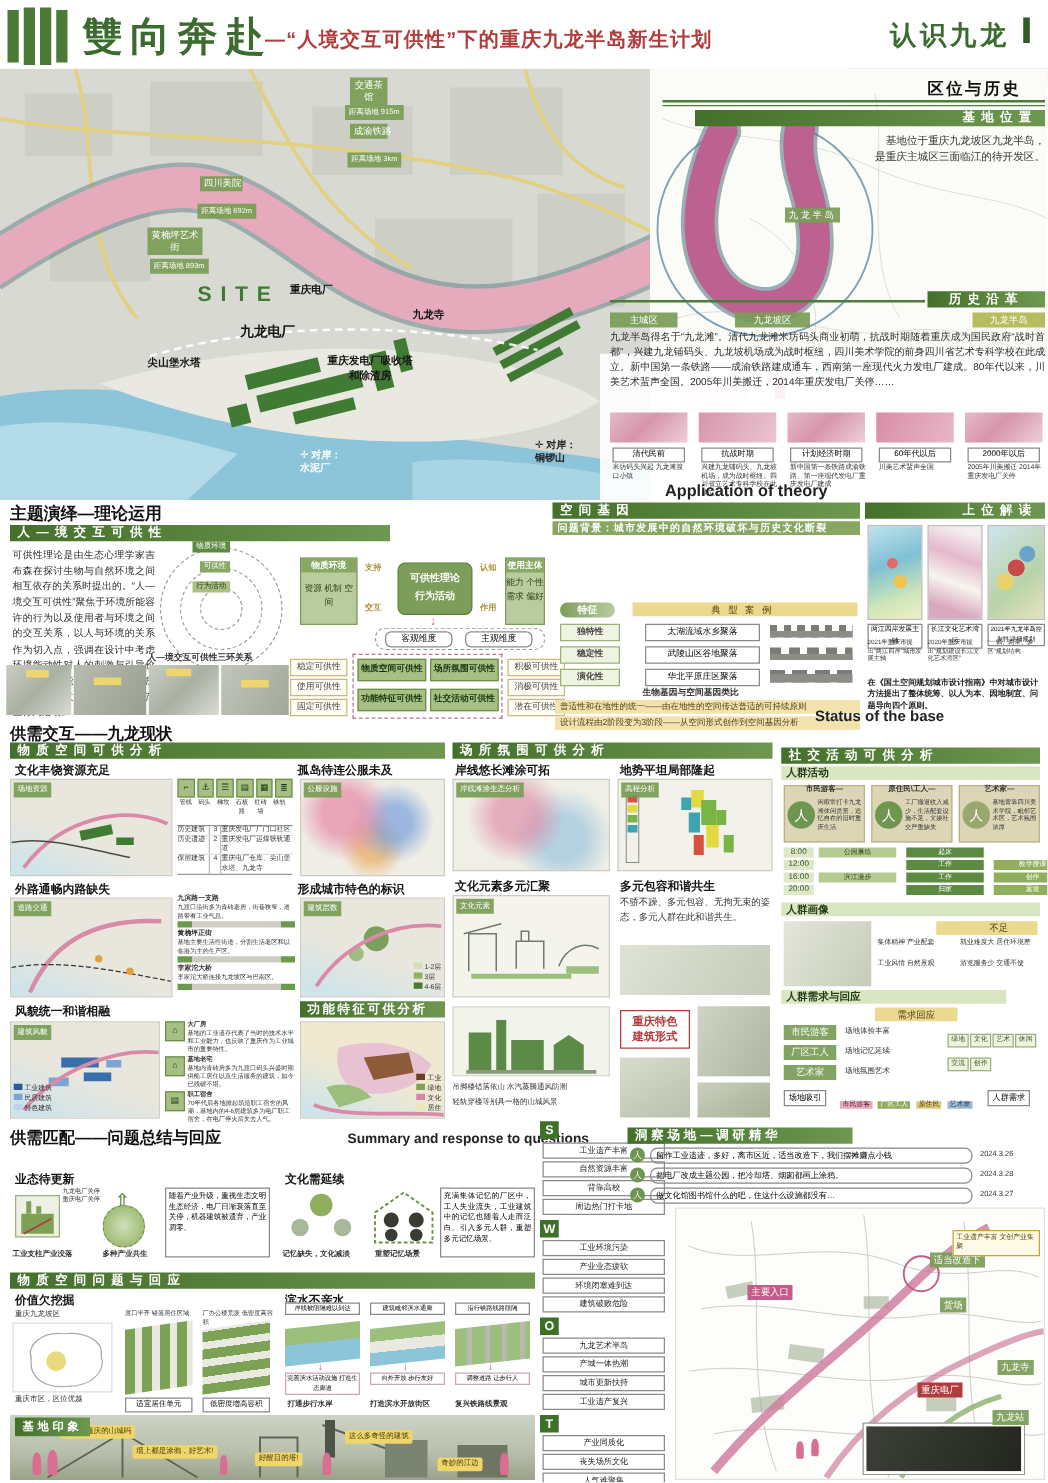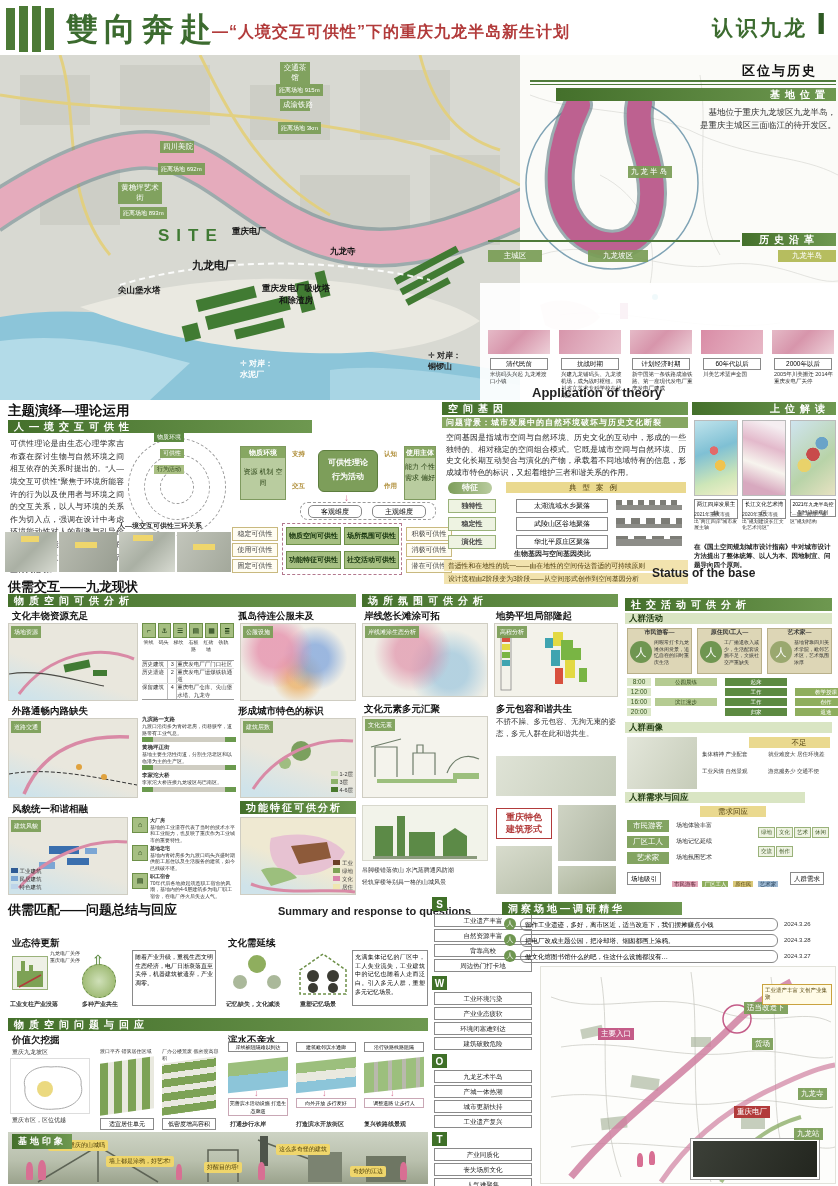--- a/index.html
+++ b/index.html
@@ -136,20 +136,21 @@
   <div class="a gb" style="left:556px;top:88px;width:280px;text-align:right;">基地位置</div>
   <div class="a" style="left:600px;top:106px;width:236px;font-size:8.5px;line-height:1.55;color:#333;text-align:right;white-space:pre-line;">基地位于重庆九龙坡区九龙半岛，
 是重庆主城区三面临江的待开发区。</div>
   <div class="a tg" style="left:628px;top:166px;letter-spacing:2px;">九龙半岛</div>
 
   <div class="a" style="left:488px;top:240px;width:252px;height:2px;background:#4f7b3a;"></div>
   <div class="a gb" style="left:742px;top:233px;width:94px;text-align:center;">历史沿革</div>
   <div class="a tg" style="left:488px;top:250px;width:54px;text-align:center;">主城区</div>
   <div class="a tg" style="left:588px;top:250px;width:60px;text-align:center;">九龙坡区</div>
   <div class="a tg tgy" style="left:778px;top:250px;width:58px;text-align:center;">九龙半岛</div>
+  <div class="a p" style="left:488px;top:264px;width:348px;font-size:8px;">九龙半岛得名于“九龙滩”。清代九龙滩米坊码头商业初萌，抗战时期随着重庆成为国民政府“战时首都”，兴建九龙铺码头、九龙坡机场成为战时枢纽，四川美术学院的前身四川省艺术专科学校在此成立。新中国第一条铁路——成渝铁路建成通车，西南第一座现代火力发电厂建成。80年代以来，川美艺术蜚声全国。2005年川美搬迁，2014年重庆发电厂关停……</div>
 
   <div class="a" style="left:488px;top:330px;width:350px;height:70px;">
     <div class="a photo" style="left:0;top:0;width:62px;height:24px;"></div>
     <div class="a photo" style="left:71px;top:0;width:62px;height:24px;background:linear-gradient(120deg,#d795ab,#eac6d1);"></div>
     <div class="a photo" style="left:142px;top:0;width:62px;height:24px;"></div>
     <div class="a photo" style="left:213px;top:0;width:62px;height:24px;background:linear-gradient(120deg,#d98ca6,#e7b8c6);"></div>
     <div class="a photo" style="left:284px;top:0;width:62px;height:24px;"></div>
     <div class="a bx" style="left:2px;top:28px;width:58px;font-size:6.5px;text-align:center;line-height:10px;">清代民前</div>
     <div class="a bx" style="left:73px;top:28px;width:58px;font-size:6.5px;text-align:center;line-height:10px;">抗战时期</div>
     <div class="a bx" style="left:144px;top:28px;width:58px;font-size:6.5px;text-align:center;line-height:10px;">计划经济时期</div>
@@ -217,21 +218,20 @@
   <div class="a gbox" style="left:286px;top:527px;width:55px;height:18px;">物质空间可供性</div>
   <div class="a gbox" style="left:344px;top:527px;width:55px;height:18px;">场所氛围可供性</div>
   <div class="a gbox" style="left:286px;top:551px;width:55px;height:18px;">功能特征可供性</div>
   <div class="a gbox" style="left:344px;top:551px;width:55px;height:18px;">社交活动可供性</div>
   <div class="a pill" style="left:406px;top:527px;width:46px;">积极可供性</div>
   <div class="a pill" style="left:406px;top:543px;width:46px;">消极可供性</div>
   <div class="a pill" style="left:406px;top:559px;width:46px;">潜在可供性</div>
 
   <div class="a gb" style="left:442px;top:402px;width:246px;">空间基因</div>
   <div class="a gb2" style="left:442px;top:417px;width:246px;">问题背景：城市发展中的自然环境破坏与历史文化断裂</div>
-  <div class="a p" style="left:446px;top:432px;width:240px;font-size:7.8px;">空间基因是指城市空间与自然环境、历史文化的互动中，形成的一些独特的、相对稳定的空间组合模式。它既是城市空间与自然环境、历史文化长期互动契合与演化的产物，承载着不同地域特有的信息，形成城市特色的标识，又起着维护三者和谐关系的作用。</div>
   <div class="a" style="left:448px;top:482px;width:44px;background:linear-gradient(90deg,#7d9e5a,#b9cc9f);color:#fff;font-weight:bold;font-size:8px;text-align:center;line-height:12px;border-radius:6px;">特征</div>
   <div class="a ybar" style="left:506px;top:482px;width:180px;text-align:center;letter-spacing:6px;">典型案例</div>
   <div class="a pill" style="left:448px;top:499px;width:48px;font-weight:bold;background:#eef3e2;border-color:#9ab27a;">独特性</div>
   <div class="a bx" style="left:516px;top:499px;width:92px;font-size:7px;text-align:center;line-height:12px;">太湖流域水乡聚落</div>
   <div class="a pill" style="left:448px;top:517px;width:48px;font-weight:bold;background:#eef3e2;border-color:#9ab27a;">稳定性</div>
   <div class="a bx" style="left:516px;top:517px;width:92px;font-size:7px;text-align:center;line-height:12px;">武陵山区谷地聚落</div>
   <div class="a pill" style="left:448px;top:535px;width:48px;font-weight:bold;background:#eef3e2;border-color:#9ab27a;">演化性</div>
   <div class="a bx" style="left:516px;top:535px;width:92px;font-size:7px;text-align:center;line-height:12px;">华北平原庄区聚落</div>
   <div class="a" style="left:616px;top:500px;width:66px;height:10px;background:linear-gradient(0deg,#8d8d88 55%,transparent 55%),repeating-linear-gradient(90deg,#7c7c76 0 6px,transparent 6px 11px);"></div>
   <div class="a" style="left:616px;top:518px;width:66px;height:10px;background:linear-gradient(0deg,#8d8d88 45%,transparent 45%),repeating-linear-gradient(90deg,#7c7c76 0 9px,transparent 9px 15px);"></div>

